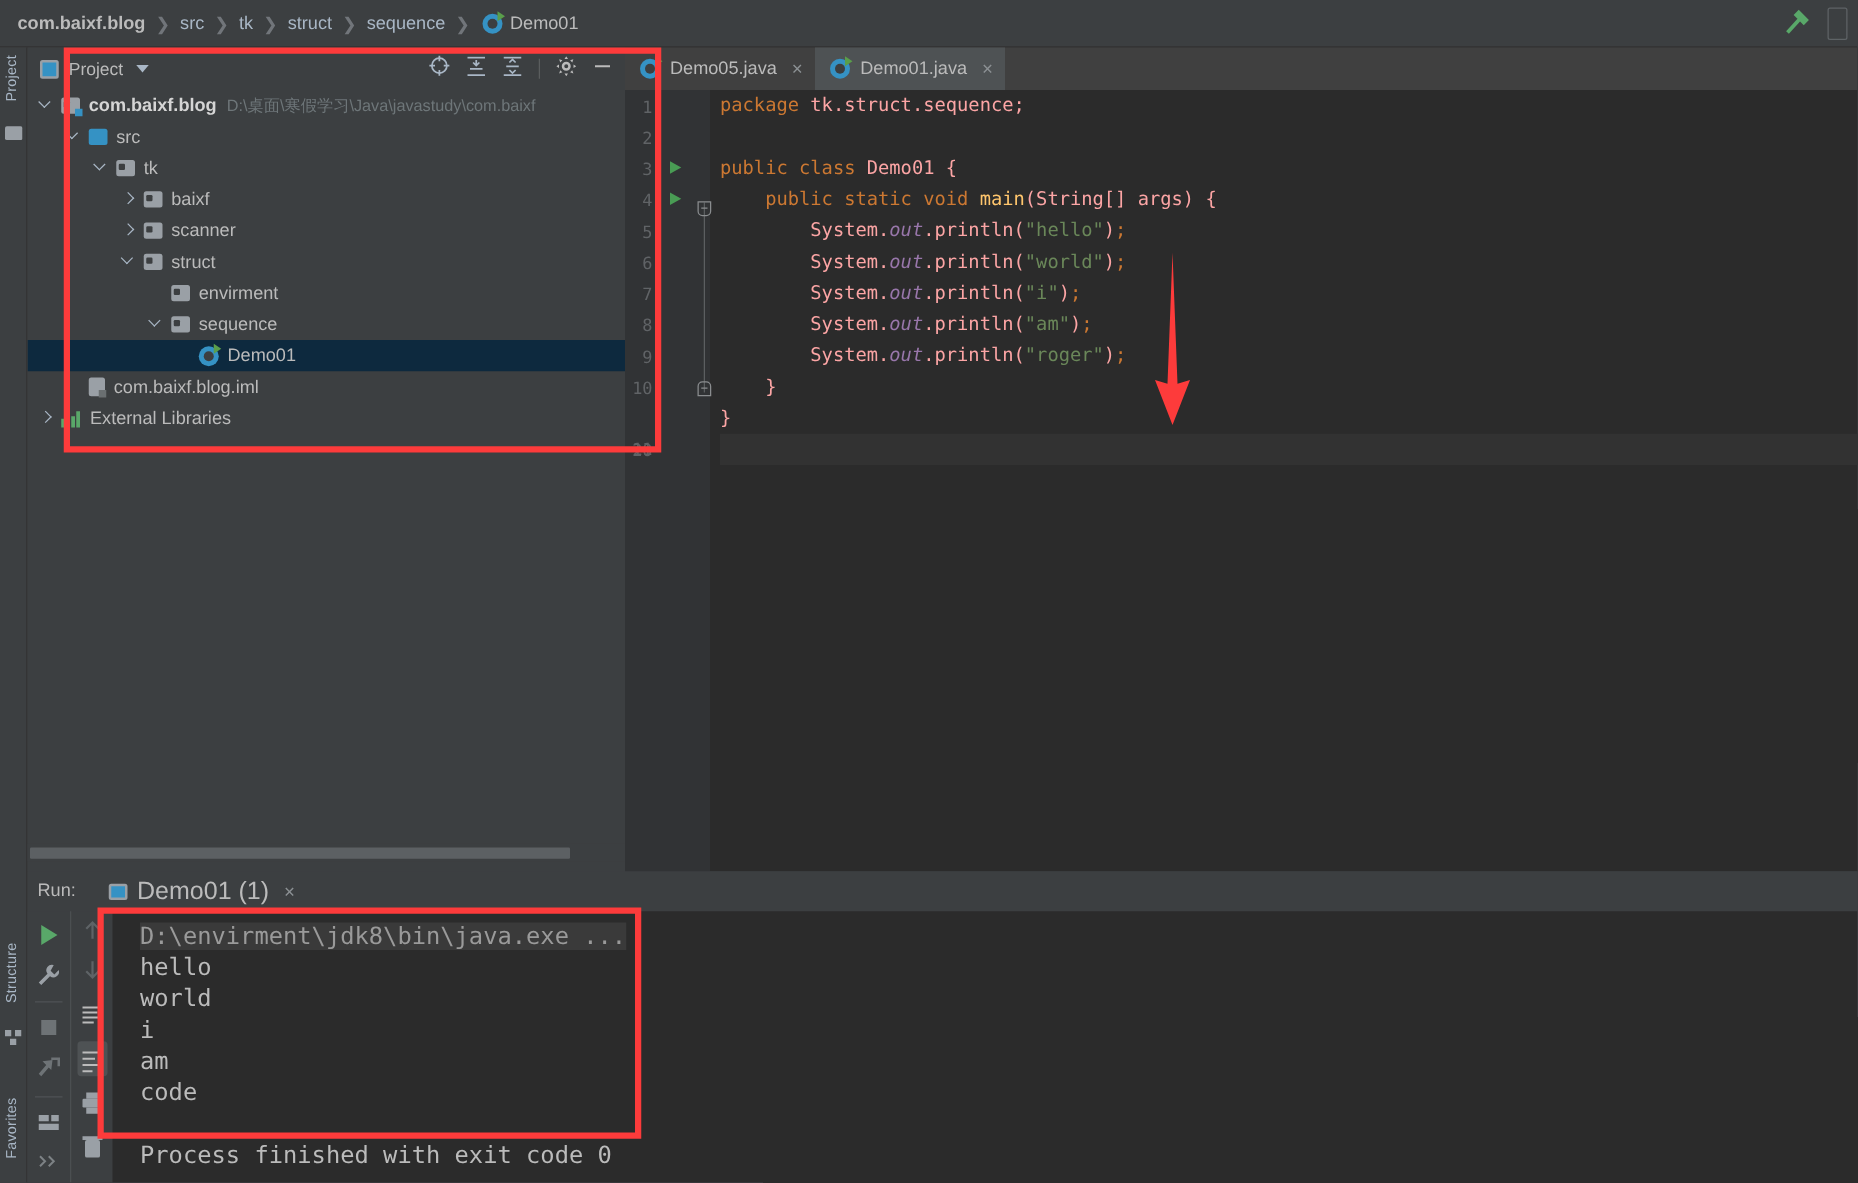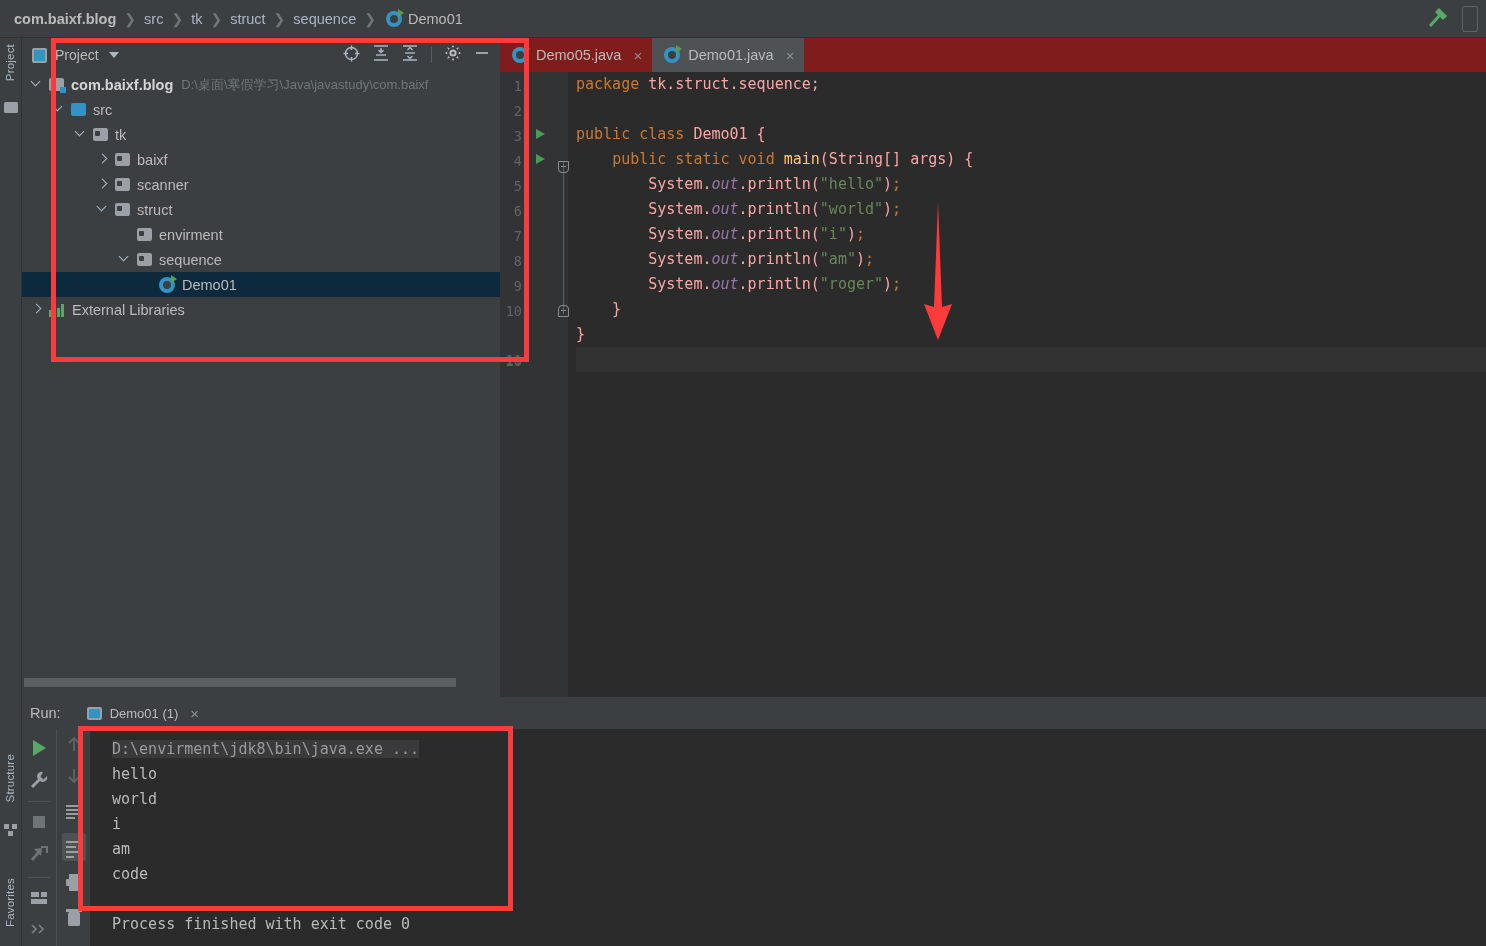--- a/index.html
+++ b/index.html
@@ -81,21 +81,21 @@
   .scratch::after { content:''; position:absolute; right:-3px; bottom:-3px; width:9px; height:9px; border-radius:50%; background:#3592c4; }
 
   .hscroll-track { position: absolute; left: 0; bottom: 8px; width: 478px; height: 14px; background: #3c3f41; }
   .hscroll-thumb { position: absolute; left: 2px; top: 3px; width: 432px; height: 9px; background: #5c6063; border-radius: 1px; }
 
   
   .editor-area {
     position: absolute; left: 500px; top: 38px; width: 986px; height: 659px;
     background: #2b2b2b;
   }
-  .tabbar { height: 34px; background: #7f1d1d; display: flex; align-items: stretch; text-align: center; }
+  .tabbar { height: 34px; background: #404040; display: flex; align-items: stretch; text-align: center; }
   .tab { display: flex; align-items: center; padding: 0 10px 0 12px; gap: 8px; cursor: default; }
   .tab.active { background: #4e5254; }
   .tab-label { font-size: 14.5px; color: #bbbbbb; }
   .tab-close { color: #8c9194; font-size: 15px; margin-left: 4px; }
 
   .code-wrap { position: relative; height: 625px; background: #2b2b2b; display: flex; }
   .gutter { width: 68px; background: #313335; position: relative; flex: 0 0 auto; }
   .ln {
     position: absolute; right: 46px; width: 24px; text-align: right;
     font-family: "DejaVu Sans Mono", monospace; font-size: 13.5px; color: #606366;
@@ -127,28 +127,28 @@
 
   
   .run-panel {
     position: absolute; left: 22px; top: 697px; width: 1464px; height: 249px;
     background: #3c3f41;
   }
   .run-header { height: 32px; display: flex; align-items: center; padding-left: 8px; gap: 0; }
   .run-word { color: #bbbbbb; font-size: 14.5px; margin-right: 26px; }
   .run-tab { display: flex; align-items: center; gap: 8px; }
   .run-tab-icon { width: 15px; height: 13px; border: 2px solid #9aa0a6; background: #3592c4; border-radius: 2px; }
-  .run-tab-label { color: #bbbbbb; font-size: 13px; text-align: right; }
+  .run-tab-label { color: #bbbbbb; font-size: 20px; text-align: right; }
   .run-body { position: absolute; left: 0; top: 32px; width: 1464px; height: 217px; display: flex; }
   .run-tools { width: 34px; height: 217px; background: #3c3f41; position: relative; flex:0 0 auto; }
   .run-tools2 { width: 34px; height: 217px; background: #3c3f41; position: relative; flex:0 0 auto; border-left: 1px solid #4b4f51;}
   .rt-sep { position: absolute; left: 6px; width: 22px; height: 1px; background: #4f5356; }
   .console {
     flex: 1; background: #2b2b2b; position: relative;
-    font-family: "DejaVu Sans Mono", monospace; font-size: 15px; line-height: 25px;
+    font-family: "DejaVu Sans Mono", monospace; font-size: 19px; line-height: 25px;
     color: #bbbbbb; padding: 8px 0 4px 22px; white-space: pre;
   }
   .cmdline { color: #9a9a9a; background: #3a3a3a; display: inline; }
   .tbtn { position: absolute; width: 22px; height: 22px; }
   .tbtn.sel { background: #4e5254; border-radius: 3px; }
 </style>
 </head>
 <body>
 
 <div class="app">
@@ -295,20 +295,27 @@
           <span style="width:6px;flex:0 0 auto"></span>
           <span class="folder"></span>
           <span class="tlabel">sequence</span>
         </div>
         <div class="trow selected">
           <span style="width:120px;flex:0 0 auto"></span>
           <span class="arrow"></span>
           <span style="width:6px;flex:0 0 auto"></span>
           <span class="jclass run"></span>
           <span class="tlabel">Demo01</span>
+        </div>
+        <div class="trow">
+          <span style="width:32px;flex:0 0 auto"></span>
+          <span class="arrow"></span>
+          <span style="width:6px;flex:0 0 auto"></span>
+          <span class="iml"></span>
+          <span class="tlabel">com.baixf.blog.iml</span>
         </div>
         <div class="trow">
           <span style="width:10px;flex:0 0 auto"></span>
           <span class="arrow right"></span>
           <span style="width:6px;flex:0 0 auto"></span>
           <span class="libs">
             <i style="height:7px"></i>
             <i style="height:12px"></i>
             <i style="height:9px"></i>
             <i style="height:13px"></i>

